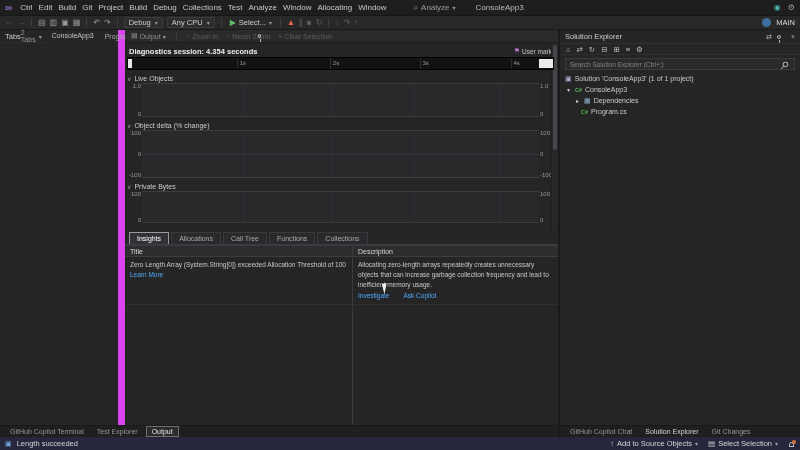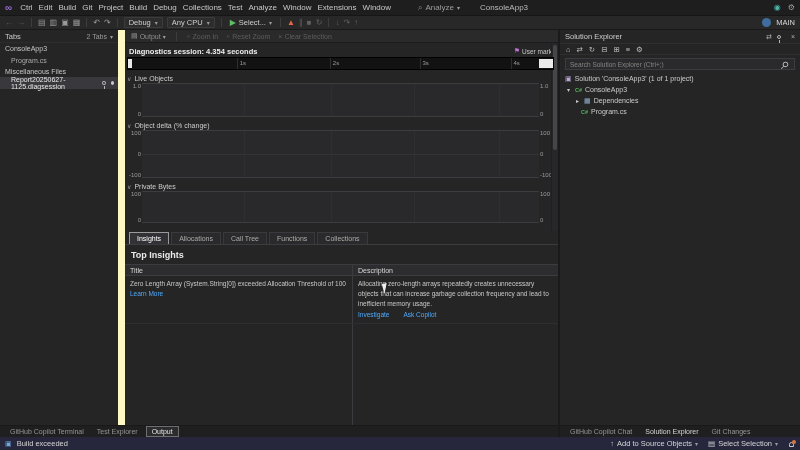--- a/index.html
+++ b/index.html
@@ -21,21 +21,21 @@
 .ticon.orange{color:#e8694a}
 .sep{width:1px;height:9px;background:#3d3d3d;margin:0 2px}
 .combo{display:flex;align-items:center;gap:4px;border:1px solid #3c3c3c;background:#2d2d2d;height:11px;padding:0 4px;font-size:7.5px;color:#cfcfcf;border-radius:1px}
 .arr{font-size:6px;color:#9a9a9a}
 .attach{display:flex;align-items:center;gap:3px;font-size:7.5px;color:#cfcfcf;padding:0 2px}
 .account{margin-left:auto;display:flex;align-items:center;gap:5px;font-size:7.5px;color:#dadada}
 .avatar{width:9px;height:9px;border-radius:50%;background:#3f6e9e;display:inline-block}
 
 .content{display:flex;height:395px}
 
-.left{width:125px;background:#252526;border-right:7px solid #fef9c3;display:flex;flex-direction:column}
+.left{width:125px;background:#252526;border-right:7px solid #d946ef;display:flex;}
 .lp-head{height:13px;display:flex;align-items:center;justify-content:space-between;padding:0 5px;font-size:7.5px;color:#cccccc;border-bottom:1px solid #2d2d2d}
 .lp-count{color:#9a9a9a;font-size:7px;display:flex;align-items:center;gap:3px}
 .lp-group{height:11px;display:flex;align-items:center;padding-left:5px;font-size:7px;color:#c5c5c5}
 .lp-item{height:12px;display:flex;align-items:center;padding-left:11px;font-size:7px;color:#ababab}
 .lp-item.active{background:#38383d;color:#e8e8e8;padding-right:4px}
 .grow{flex:1}
 .pin{width:4px;height:4px;border:1px solid #b5b5b5;border-radius:50%;position:relative;margin-right:5px}
 .pin:after{content:"";position:absolute;top:4px;left:1px;width:1px;height:3px;background:#b5b5b5}
 .dot{width:4px;height:4px;border-radius:50%;background:#c5c5c5}
 
@@ -115,21 +115,21 @@
   <span class="menu">Edit</span>
   <span class="menu">Build</span>
   <span class="menu">Git</span>
   <span class="menu">Project</span>
   <span class="menu">Build</span>
   <span class="menu">Debug</span>
   <span class="menu">Collections</span>
   <span class="menu">Test</span>
   <span class="menu">Analyze</span>
   <span class="menu">Window</span>
-  <span class="menu">Extensions</span>
+  <span class="menu">Allocating</span>
   <span class="menu">Window</span>
   <span class="tb-search">
     <span>⌕</span>
     <span>Analyze</span>
     <span class="arr">▾</span>
   </span>
   <span class="tb-title">ConsoleApp3</span>
   <span class="tb-right">
     <span class="teal">◉</span>
     <span>⚙</span>
@@ -321,21 +321,20 @@
     </div>
 
     <div class="result-tabs">
       <span class="rtab active">Insights</span>
       <span class="rtab">Allocations</span>
       <span class="rtab">Call Tree</span>
       <span class="rtab">Functions</span>
       <span class="rtab">Collections</span>
     </div>
 
-    <div class="ins-head">Top Insights</div>
 
     <div class="itable">
       <div class="thead">
         <span class="c1">Title</span>
         <span class="c2">Description</span>
       </div>
       <div class="trowi">
         <span class="c1">
           <span>Zero Length Array (System.String[0]) exceeded Allocation Threshold of 100</span><br>
           <span class="link">Learn More</span>
@@ -406,21 +405,21 @@
   </div>
   <div class="dock-right">
     <span class="dtab">GitHub Copilot Chat</span>
     <span class="dtab bright">Solution Explorer</span>
     <span class="dtab">Git Changes</span>
   </div>
 </div>
 
 <div class="statusbar">
   <span class="sb-icon">▣</span>
-  <span>Build exceeded</span>
+  <span>Length succeeded</span>
   <span class="sb-right">
     <span class="sb-item">
       <span>↑</span>
       <span>Add to Source Objects</span>
       <span class="arr">▾</span>
     </span>
     <span class="sb-item">
       <span>▤</span>
       <span>Select Selection</span>
       <span class="arr">▾</span>

